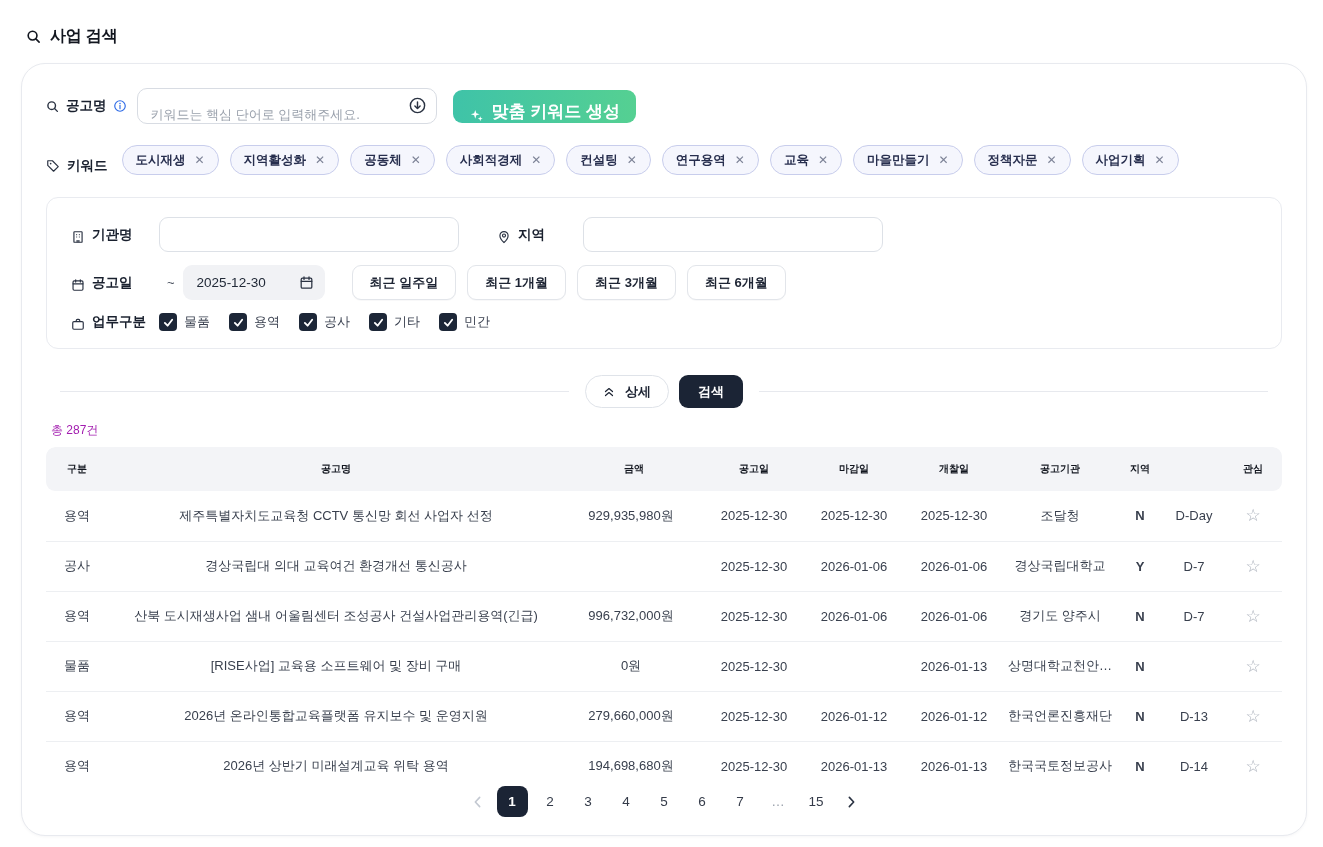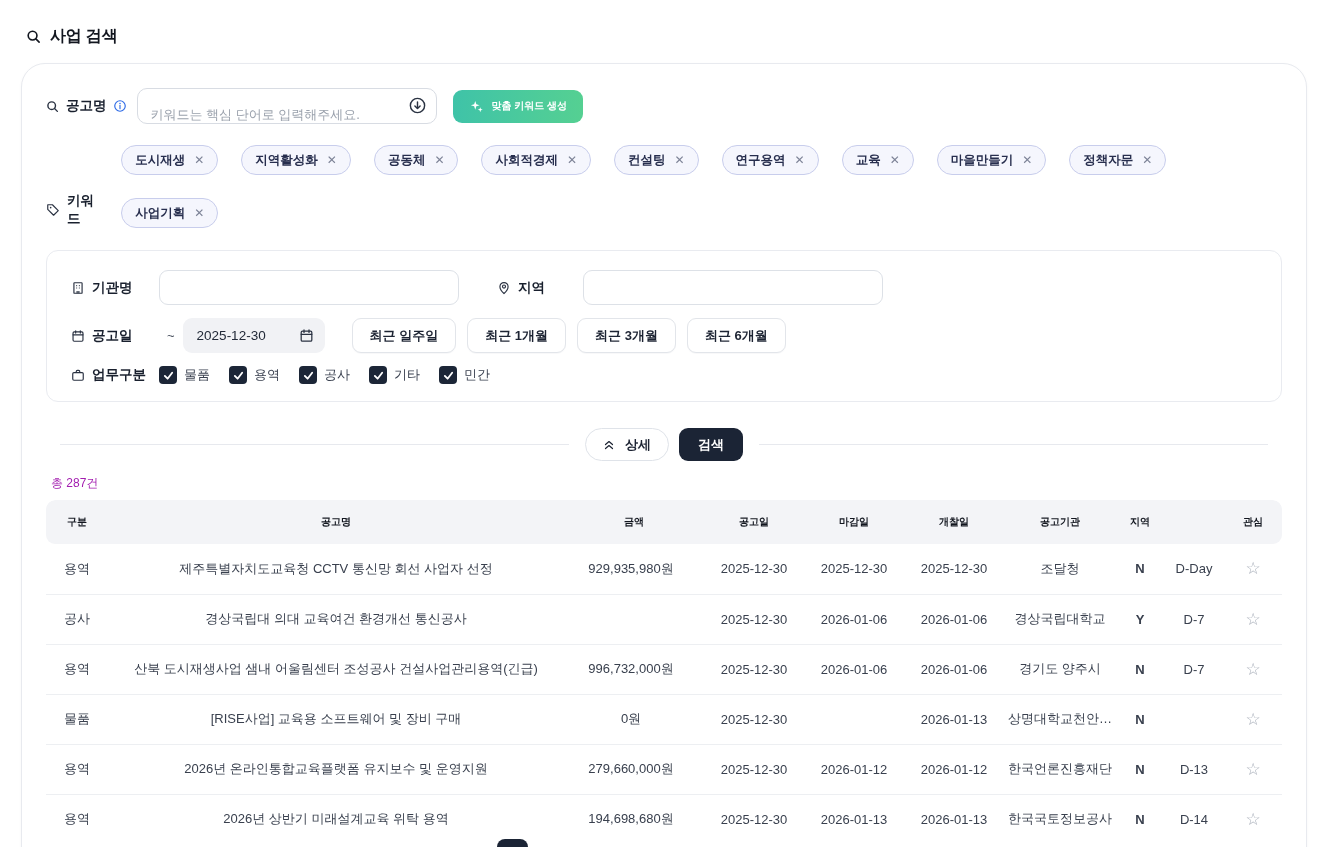--- a/index.html
+++ b/index.html
@@ -21,40 +21,40 @@
   .ic { color:#2a3242; flex:0 0 auto; }
 
   
   .name-row { gap:10px; }
   .name-input-wrap { position:relative; width:300px; }
   .name-input { width:100%; height:36px; border:1px solid #d8dce3; border-radius:10px;
     padding:17px 40px 0 13px; font-size:13px; color:#ef4444; outline:none;
     font-family:"Liberation Sans","DejaVu Sans",sans-serif; }
   .name-input::placeholder { color:#9aa1ac; }
   .circle-arrow { position:absolute; right:10px; top:8px; color:#2a3242; cursor:pointer; }
-  .gen-btn { display:flex; align-items:center; gap:8px; height:33px; padding:16px 16px; border:none;
-    border-radius:9px; color:#fff; font-size:10px; font-weight:bold; cursor:pointer;
+  .gen-btn { display:flex; align-items:flex-end; gap:8px; height:33px; padding:0 16px; border:none;
+    border-radius:9px; color:#fff; font-size:17px; font-weight:bold; cursor:pointer;
     background:linear-gradient(90deg,#3fc3a8,#55d092); margin-left:6px;
     font-family:"Liberation Sans","DejaVu Sans",sans-serif; }
   .info-ic { color:#2e6be6; margin-left:-1px; }
 
   
   .kw-row { margin-top:21px; gap:14px; align-items:flex-end; }
   .kw-row .flabel { margin-top:7px; }
-  .tags { display:flex; flex-wrap:wrap; gap:23px; }
+  .tags { display:flex; flex-wrap:wrap; gap:11px; }
   .tag { display:inline-flex; align-items:center; gap:9px; padding:0 13px; height:30px;
     background:#f5f6fd; border:1px solid #c8cdec; border-radius:16px;
     font-size:12.5px; font-weight:bold; color:#272e4e; }
   .tag .x { color:#7c8296; font-size:12px; font-weight:normal; cursor:pointer; line-height:1; }
 
   
   .panel { margin-top:22px; border:1px solid #e9ebf0; border-radius:12px; padding:19px 24px 17px 24px; }
   .panel .frow { margin-bottom:13px; }
   .panel .frow:last-child { margin-bottom:0; }
-  .panel .flabel { width:88px; }
+  .panel .flabel { width:88px;align-items:flex-end; }
   .txt-input { width:300px; height:35px; border:1px solid #dde1e7; border-radius:9px;
     padding:0 12px; font-size:13px; outline:none; }
   .region-group { margin-left:38px; }
   .region-group .flabel { width:86px; }
   .date-box { display:flex; align-items:center; justify-content:space-between; width:142px; height:35px;
     background:#f1f2f5; border-radius:9px; padding:0 11px 0 14px; cursor:pointer; }
   .date-box .dval { font-size:13.5px; color:#222a38; }
   .date-sep { margin:0 8px; color:#49505e; font-size:13px; }
   .quick-group { display:flex; gap:11px; margin-left:27px;justify-content:space-between; }
   .quick-btn { height:35px; padding:0 17px; background:#fff; border:1px solid #e2e5ea; border-radius:9px;

